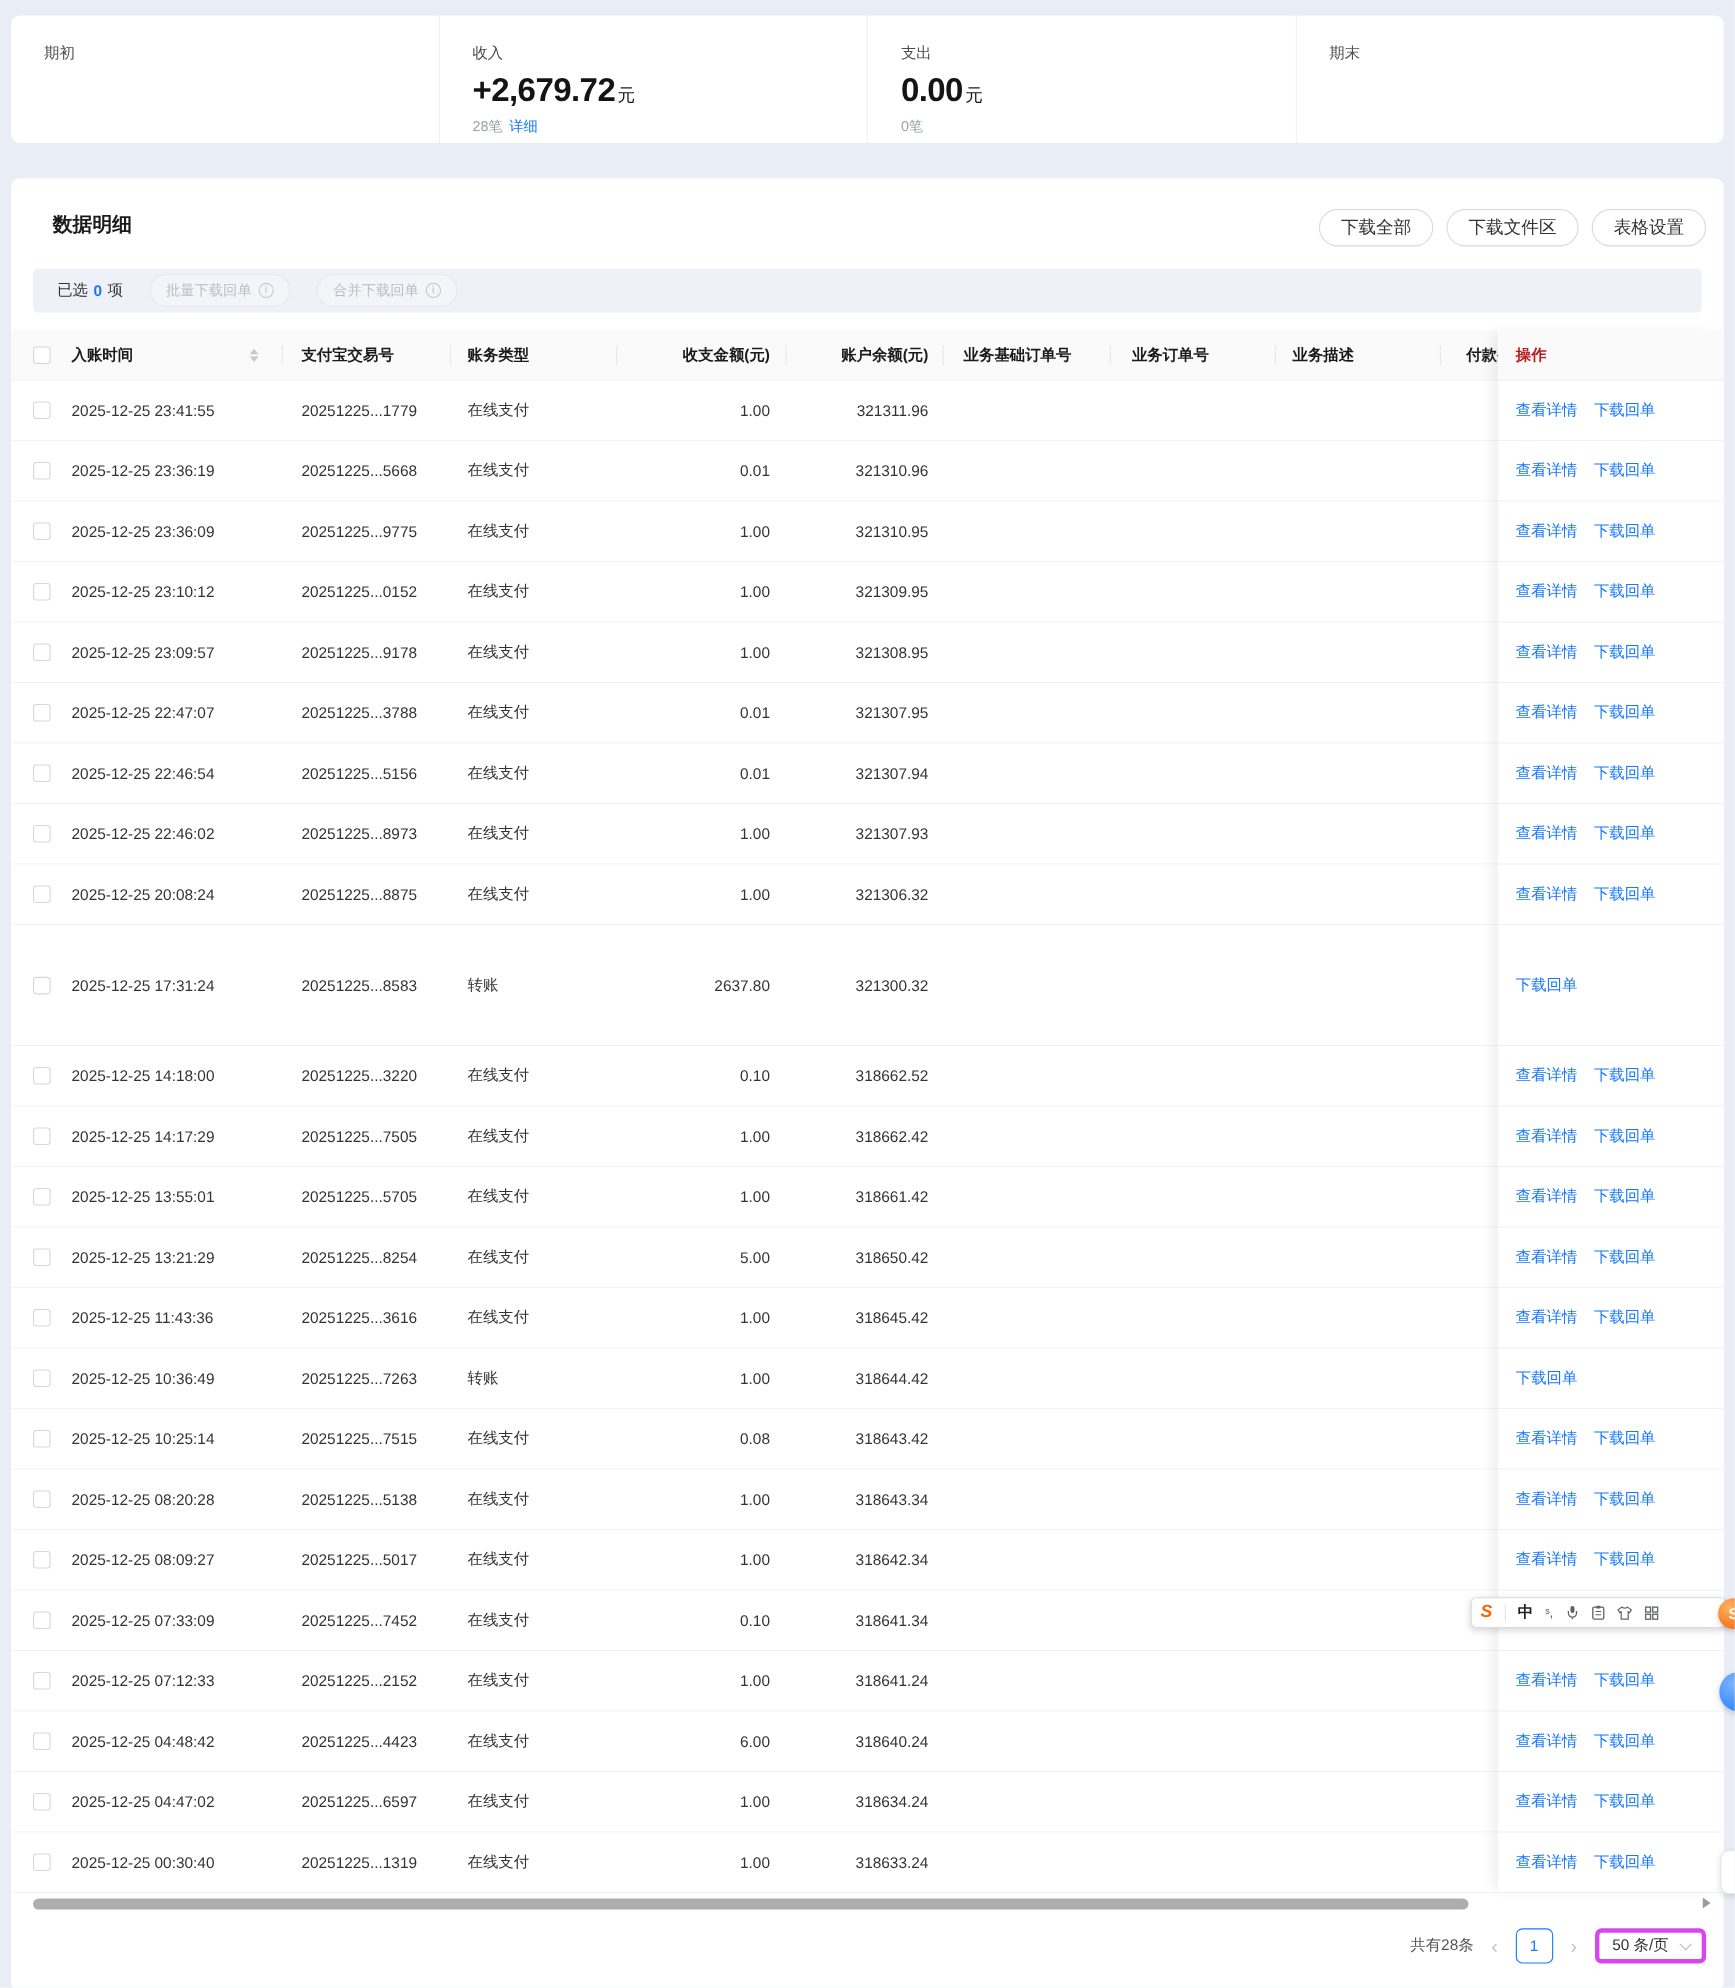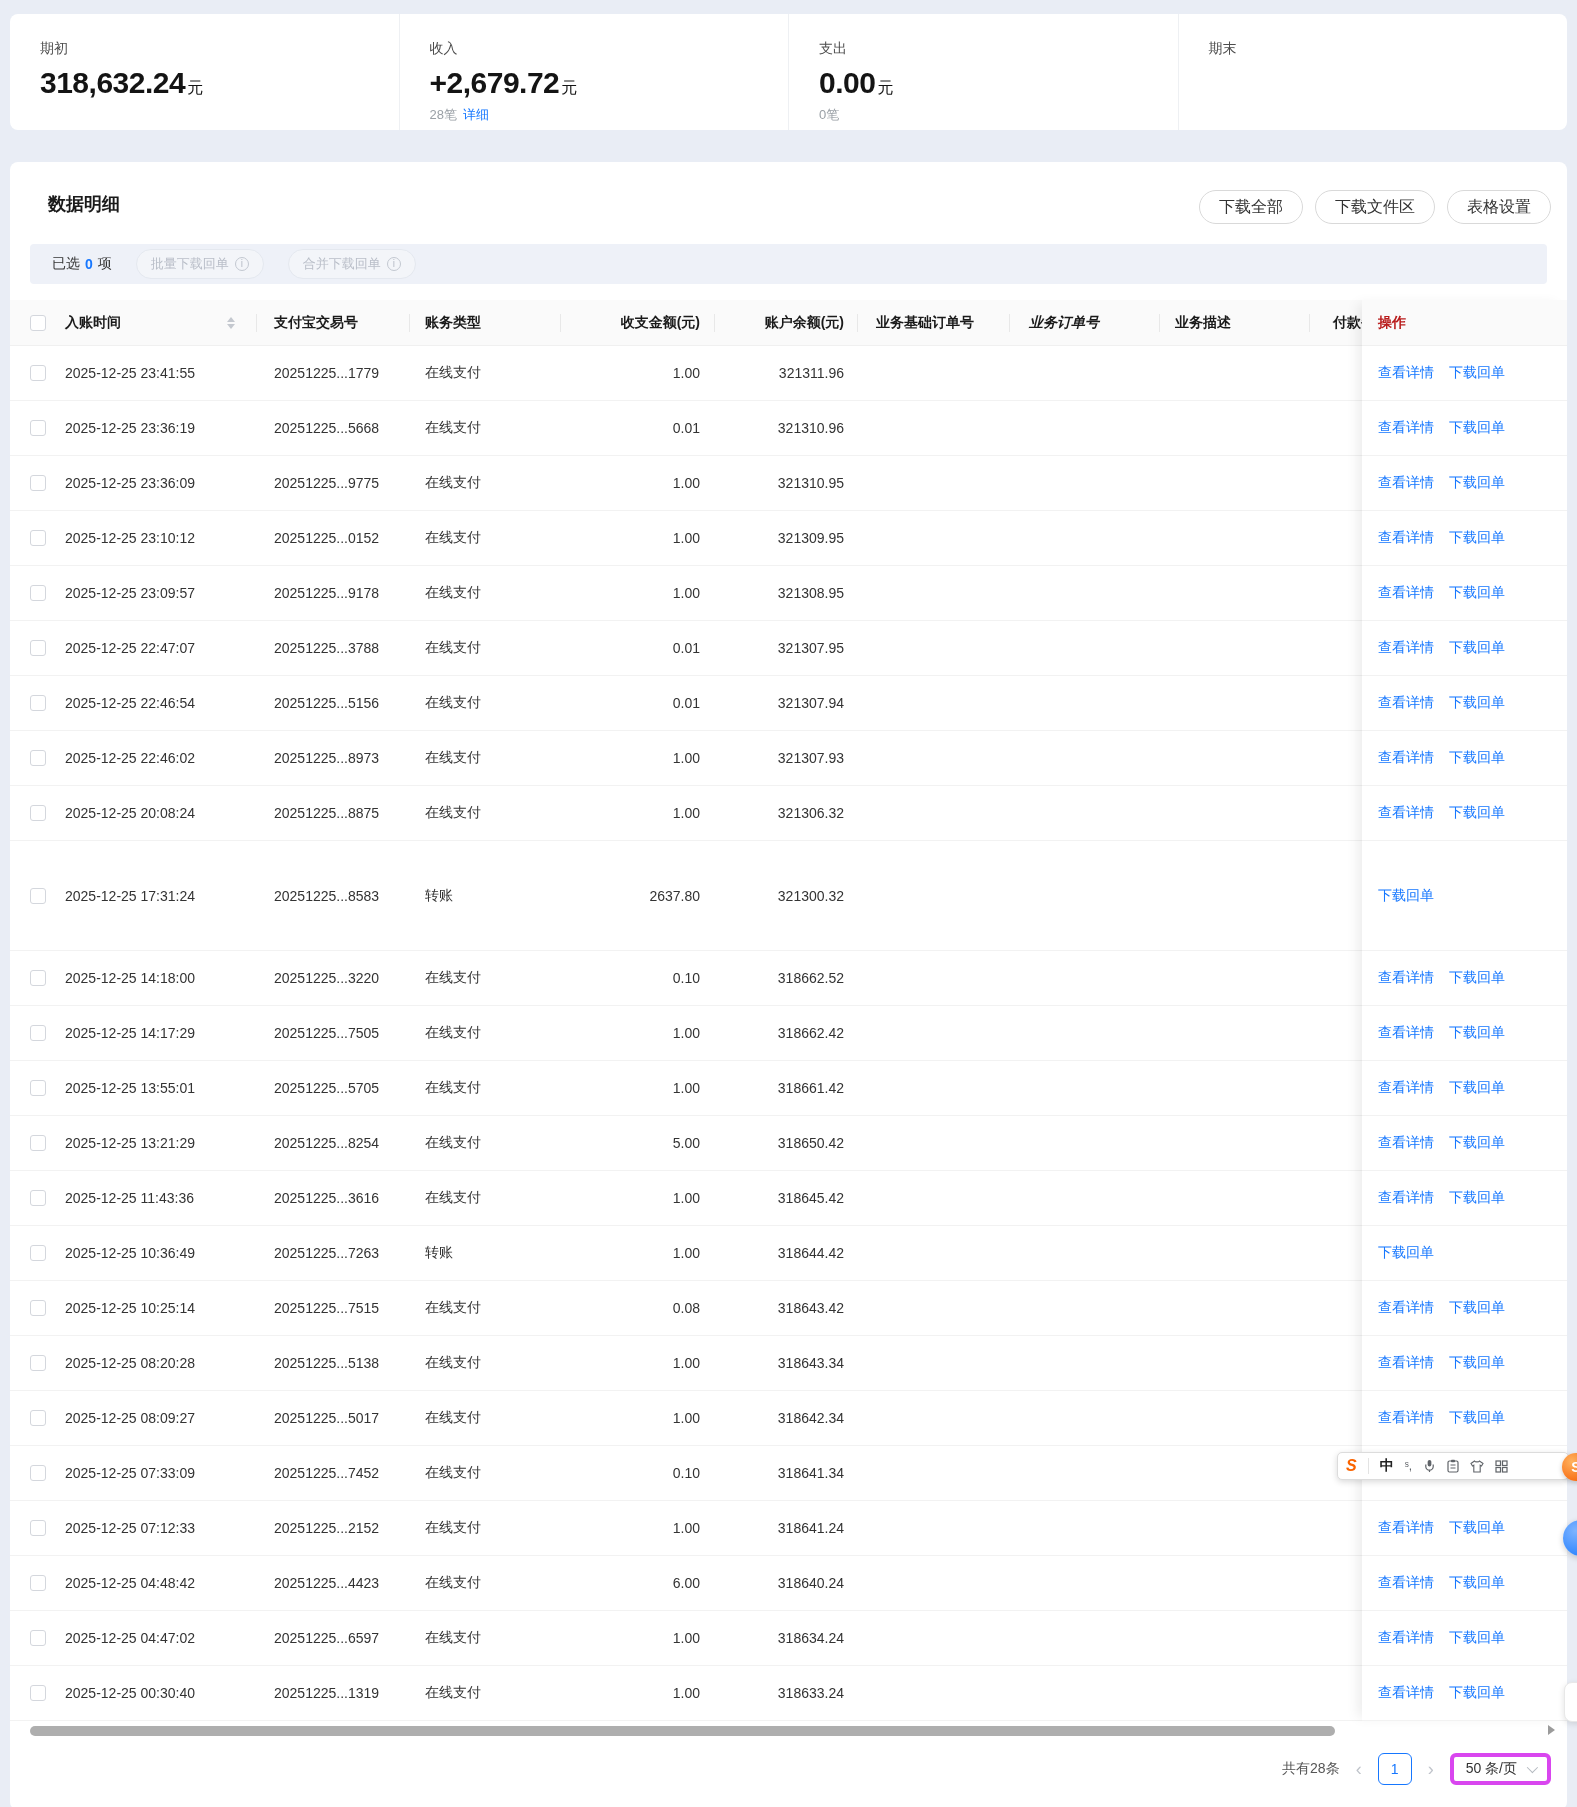--- a/index.html
+++ b/index.html
@@ -60,21 +60,21 @@
   .trow { height:55px; border-bottom:1px solid #f2f2f2; font-size:14px; color:#333; background:#fff; }
   .trow.tall { height:110px; }
   .cell { display:flex; align-items:center; height:100%; position:relative; }
   .c-cb   { width:35px; }
   .c-time { width:192px; padding-right:10px; }
   .c-txid { width:153px; padding-left:17px; }
   .c-type { width:151px; padding-left:15px; }
   .c-amt  { width:154px; padding-right:15px; justify-content:flex-end; }
   .c-bal  { width:143px; padding-right:14px; justify-content:flex-end; }
   .c-base { width:152px; padding-left:18px; }
-  .c-ord  { width:150px; padding-left:19px;font-style:italic; }
+  .c-ord  { width:150px; padding-left:19px; }
   .c-desc { width:150px; padding-left:15px; }
   .c-payer{ width:200px; padding-left:23px; }
   .thead .cell.hdiv::after {
     content:""; position:absolute; right:0; top:14px; height:18px; width:1px; background:#e8e8e8;
   }
   .sort-icon { margin-left:auto; margin-right:12px; display:flex; flex-direction:column; gap:2px; }
   .sort-icon i { width:0; height:0; border-left:4px solid transparent; border-right:4px solid transparent; }
   .sort-icon .up   { border-bottom:5px solid #c4c8cf; }
   .sort-icon .down { border-top:5px solid #c4c8cf; }
   .cb {
@@ -146,21 +146,20 @@
     position:absolute; left:1564px; top:1682px; width:40px; height:40px; border-radius:8px; z-index:29;
     background:#fff; border:1px solid #e8e8e8; box-shadow:0 2px 6px rgba(0,0,0,0.12);
   }
 </style>
 </head>
 <body>
 
 <div class="summary-card">
   <div class="sum-item">
     <div class="sum-label">期初</div>
-    <div class="sum-value"><span>318,632.24</span><span class="sum-unit">元</span></div>
   </div>
   <div class="sum-item">
     <div class="sum-label">收入</div>
     <div class="sum-value"><span>+2,679.72</span><span class="sum-unit">元</span></div>
     <div class="sum-sub"><span>28笔</span><span class="lnk">详细</span></div>
   </div>
   <div class="sum-item">
     <div class="sum-label">支出</div>
     <div class="sum-value"><span>0.00</span><span class="sum-unit">元</span></div>
     <div class="sum-sub">0笔</div>

